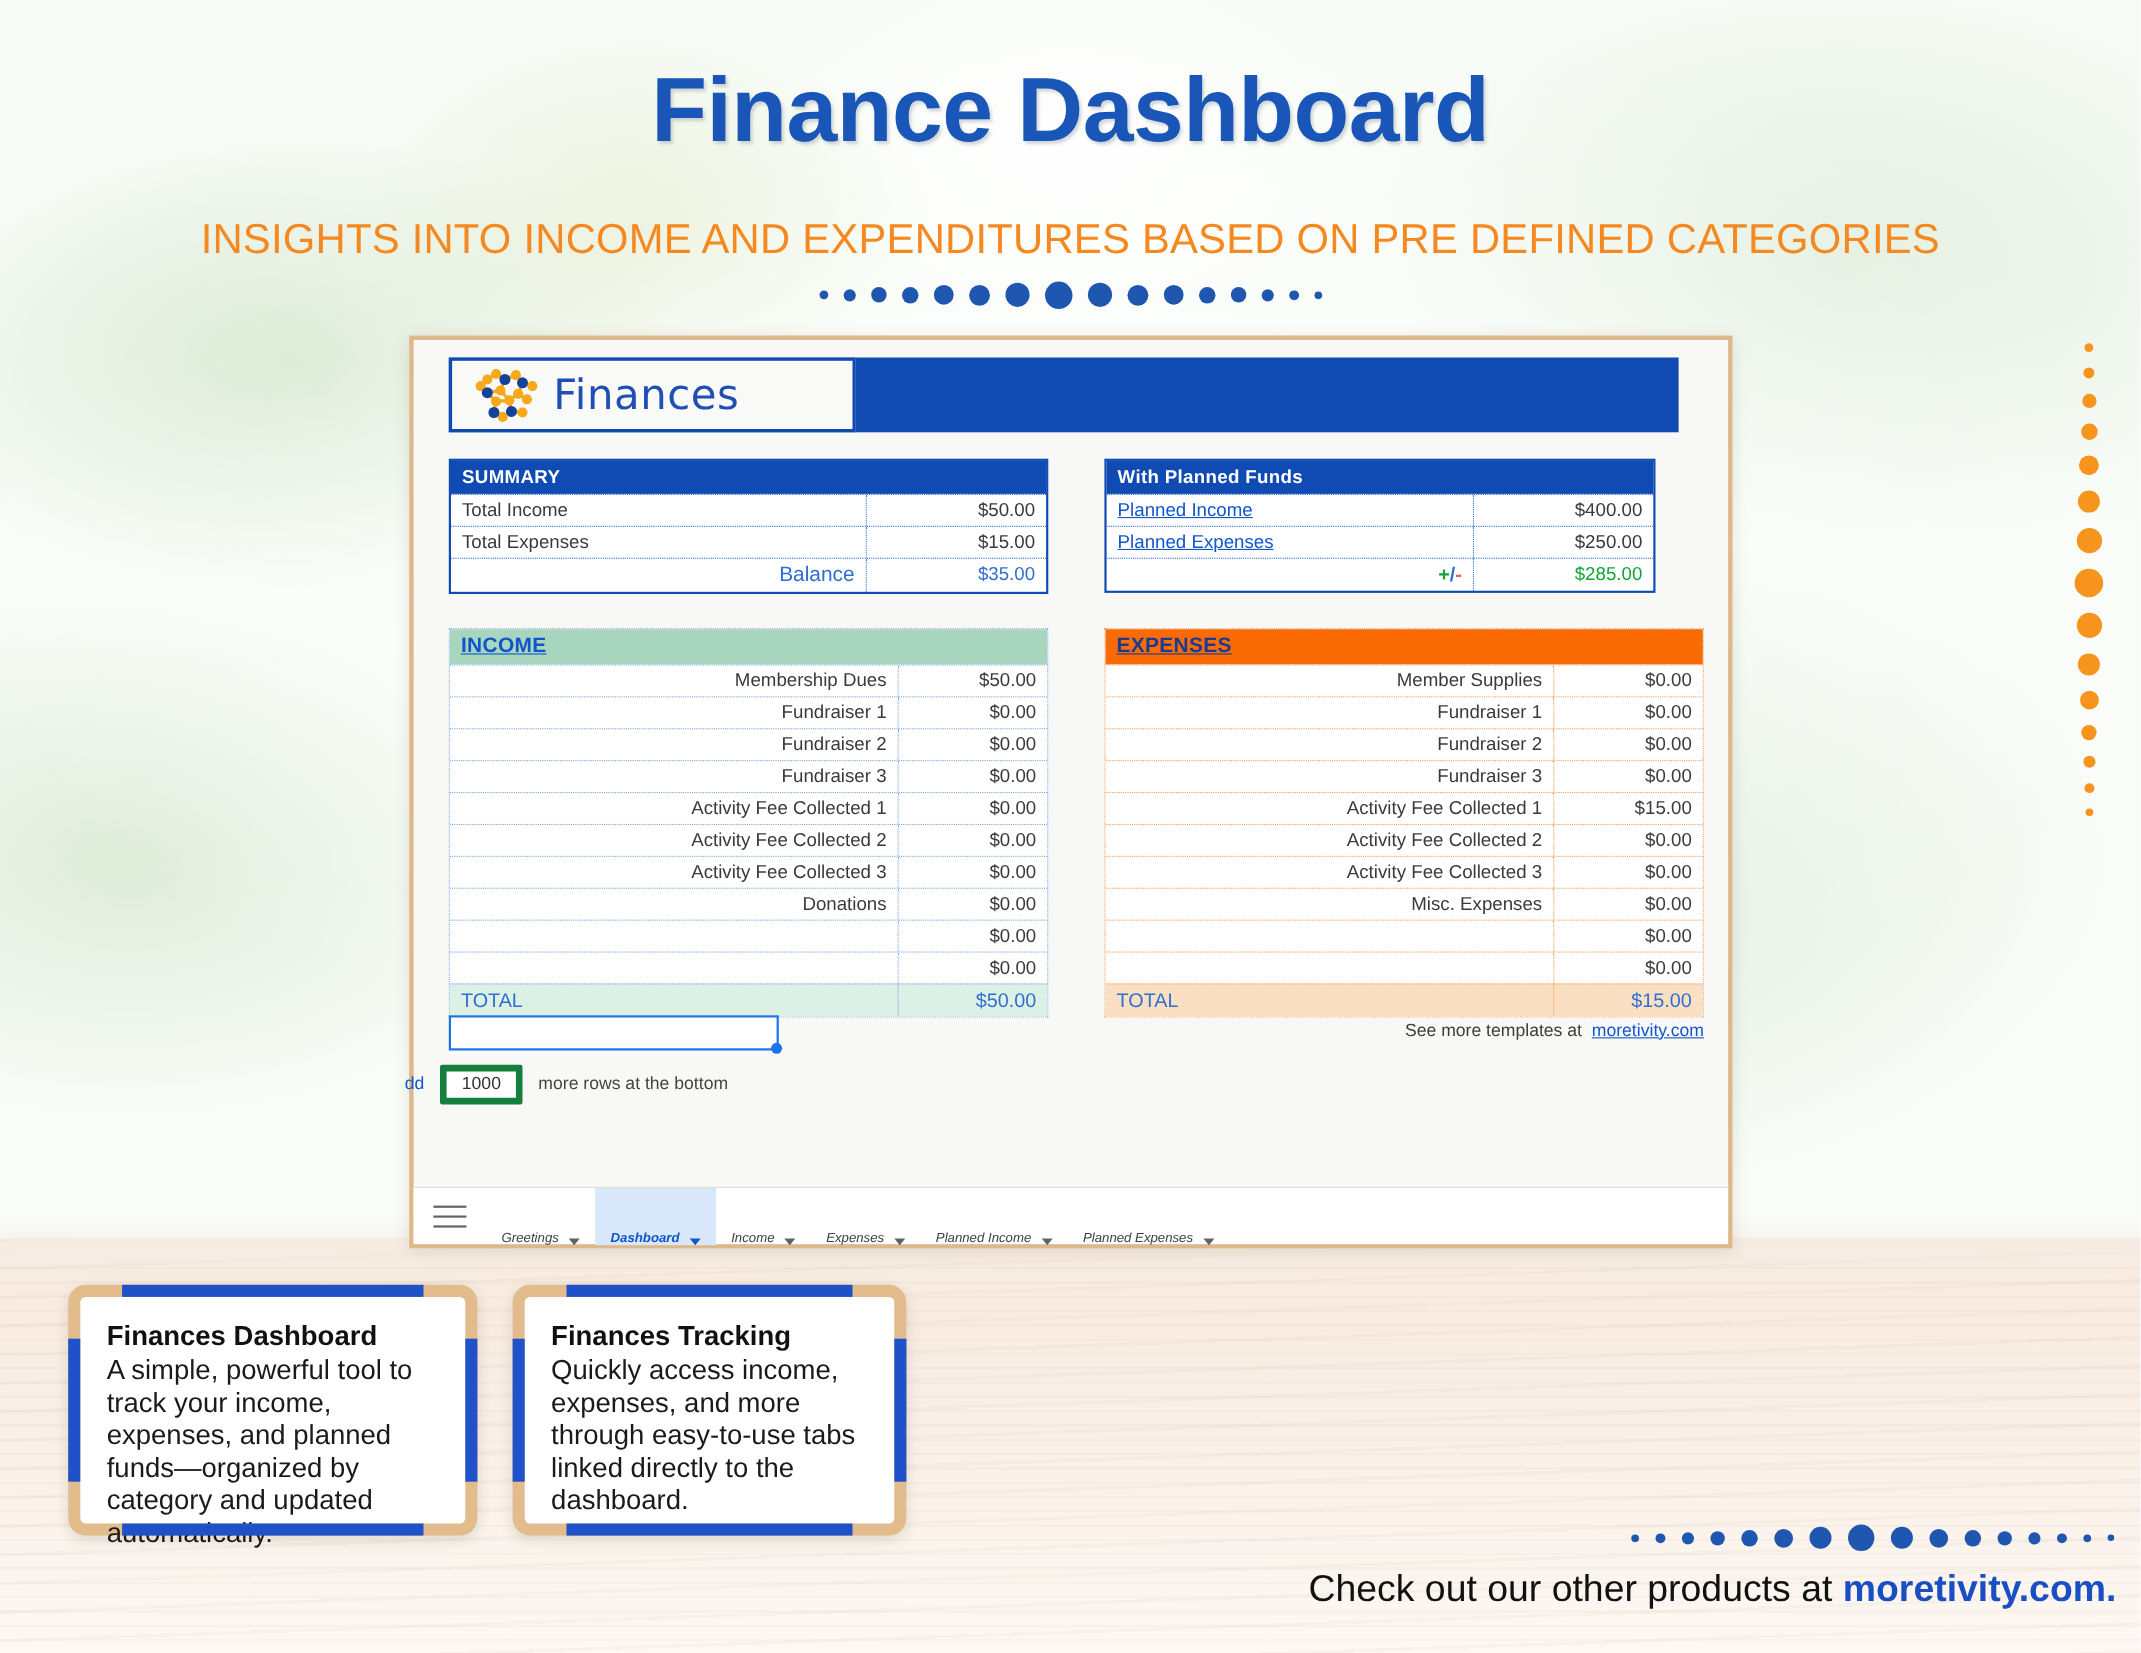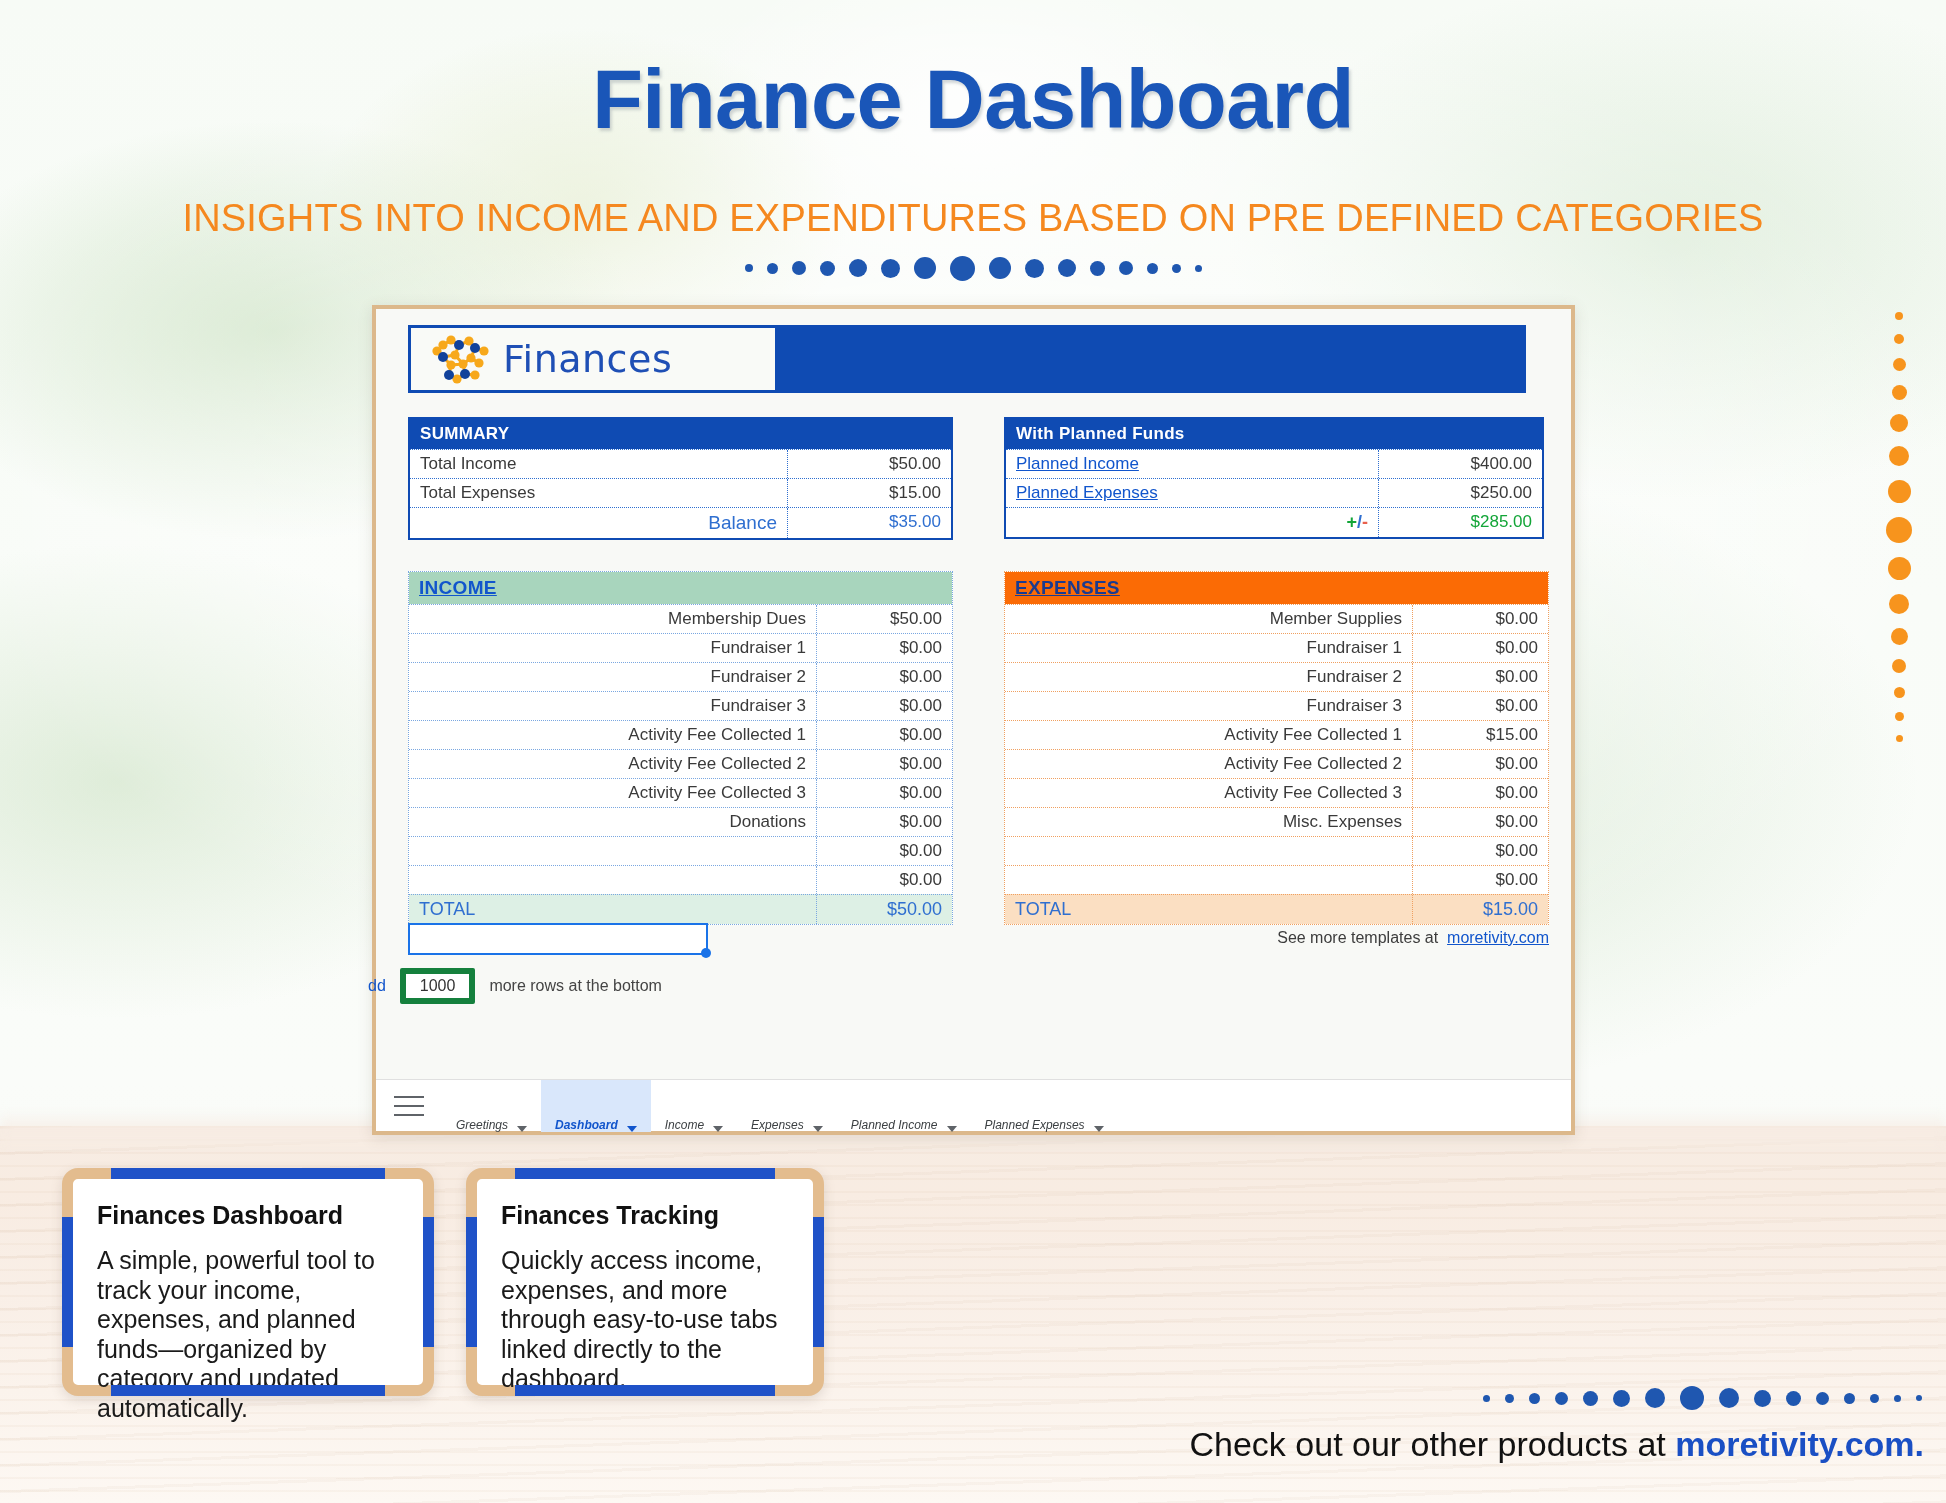--- a/index.html
+++ b/index.html
@@ -120,21 +120,21 @@
   .block .bhead {
     font-size: 17px; color:#ffffff; font-weight: bold;
     padding: 5px 10px; letter-spacing:.3px;
   }
   .row { display:flex; font-size: 17px; color:#3a3a3a; }
   .row .c1 { flex: 1 1 auto; padding: 4px 10px; }
   .row .c2 { flex: 0 0 130px; padding: 4px 10px; text-align: right; }
 
   
   .summary-block { left: 32px; top: 108px; width: 545px; border: 2px solid #0f4bb3; }
-  .planned-block { left: 628px; top: 108px; width: 540px; border: 2px solid #0f4bb3; }
+  .planned-block { left: 628px; top: 108px; width: 501px; border: 2px solid #0f4bb3; }
   .summary-block .bhead, .planned-block .bhead { background:#0f4bb3; }
   .summary-block .row, .planned-block .row { border-top: 1px dotted #2f6fd0; }
   .summary-block .row .c1, .planned-block .row .c1 { border-right: 1px dotted #2f6fd0; }
   .summary-block .row .c2, .planned-block .row .c2 { flex: 0 0 163px; }
   .bal-label { text-align: right; color:#2f6fd0; font-size: 19px; }
   .bal-val   { color:#2f6fd0; }
   .link-cell { color:#1155cc; text-decoration: underline; }
   .pm { text-align:right; font-weight:bold; font-size:18px; }
   .pm .p { color:#13a538; }
   .pm .s { color:#2f6fd0; }
@@ -213,21 +213,21 @@
   }
   
   .card .bar-t, .card .bar-b, .card .bar-l, .card .bar-r {
     position:absolute; background:#1f52c8;
   }
   .card .bar-t { left: 38px; right: 38px; top: -11px; height: 11px; }
   .card .bar-b { left: 38px; right: 38px; bottom: -11px; height: 11px; }
   .card .bar-l { top: 38px; bottom: 38px; left: -11px; width: 11px; }
   .card .bar-r { top: 38px; bottom: 38px; right: -11px; width: 11px; }
   .card-body { padding: 22px 24px 20px 24px; }
-  .card-title { font-size: 25px; font-weight: bold; color:#111; margin-bottom: 16px; }
+  .card-title { font-size: 25px; font-weight: bold; color:#111; margin-bottom: 2px; }
   .card-text  { font-size: 25px; color:#1a1a1a; line-height: 1.18; }
 
   #card1 { left: 62px; top: 1168px; width: 372px; height: 228px; }
   #card2 { left: 466px; top: 1168px; width: 358px; height: 228px; }
 
   
   .promo-dots {
     position:absolute; right: 24px; top: 1386px;
     display:flex; align-items:center; gap: 15px; height: 24px;
   }

